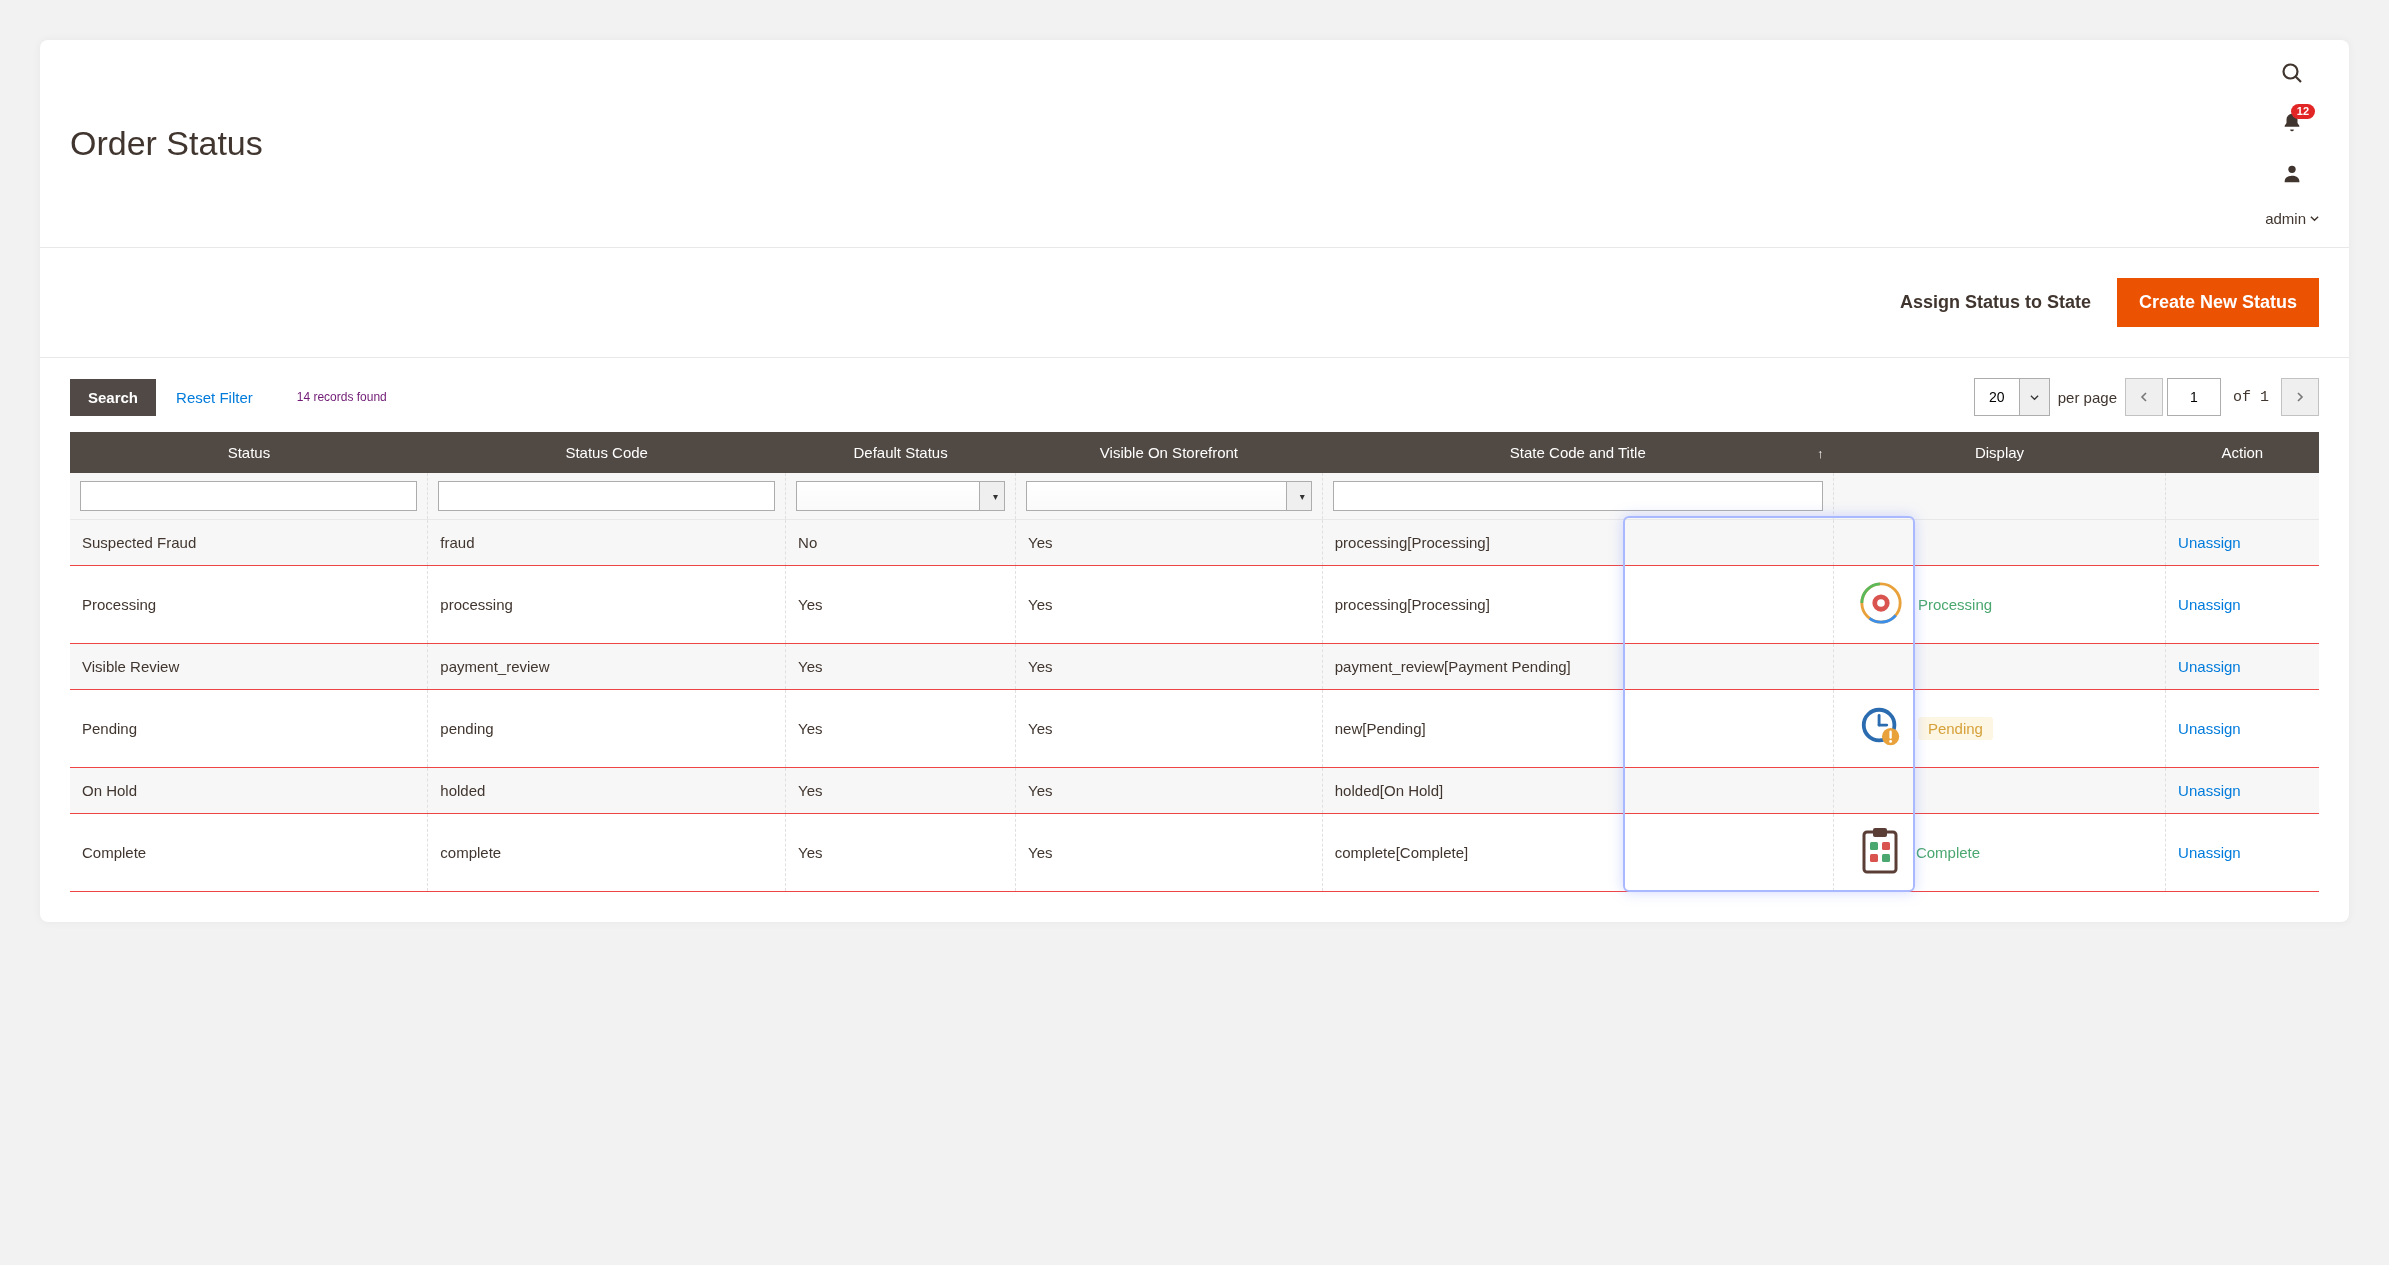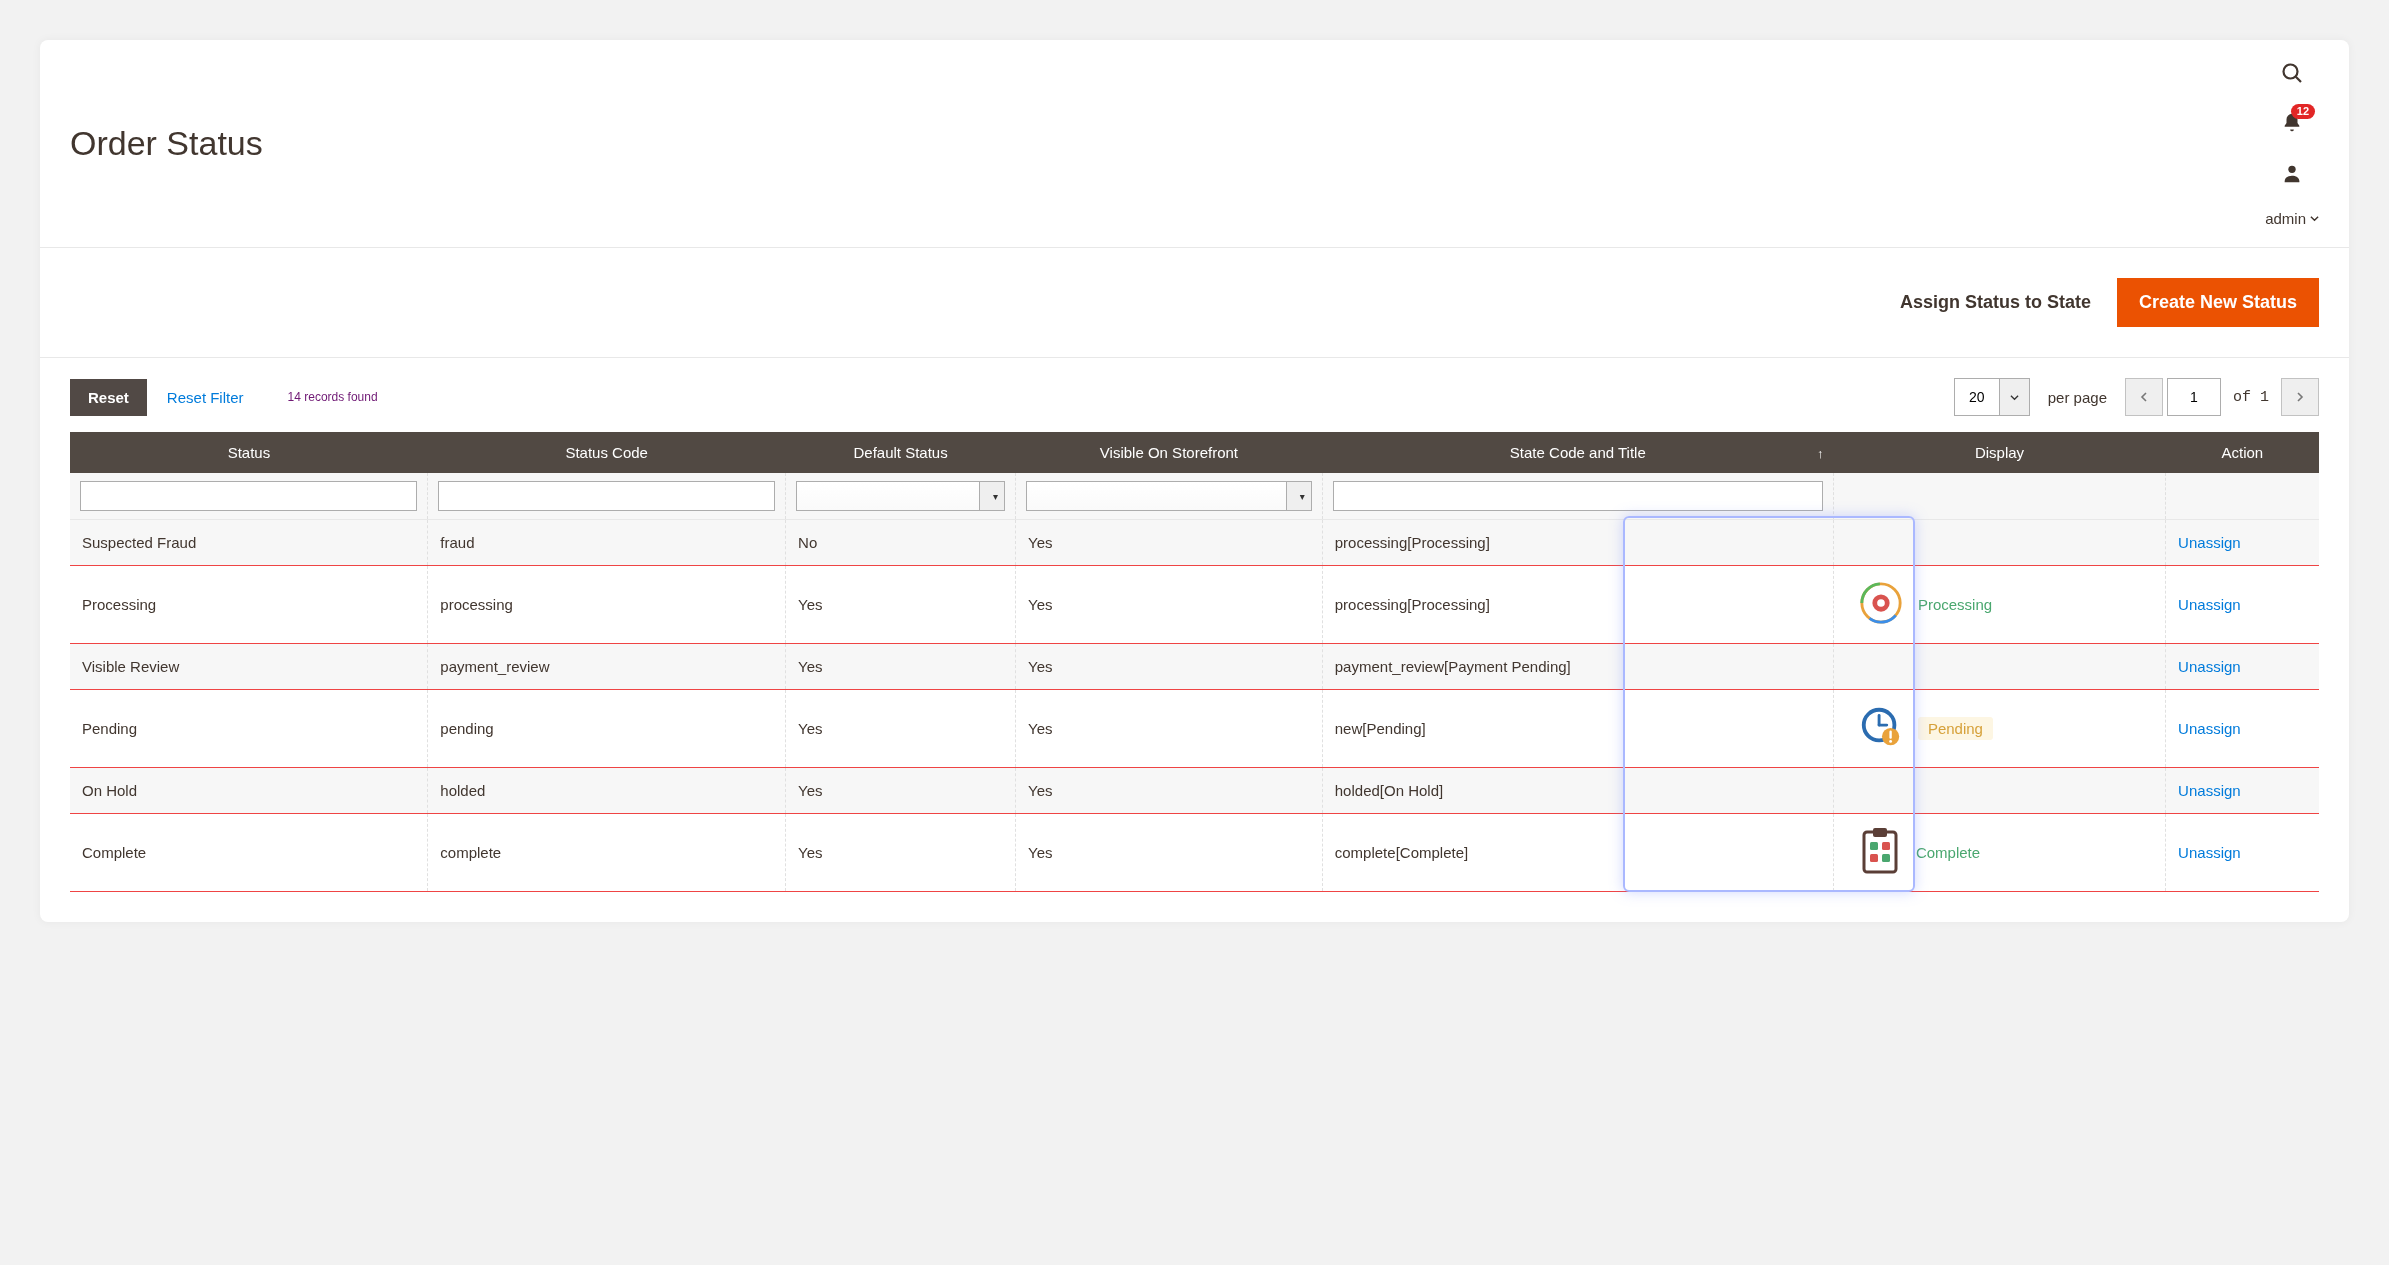--- a/index.html
+++ b/index.html
@@ -12,21 +12,21 @@
 .badge { position: absolute; top: -6px; right: -10px; background: #e22626; color: #fff; border-radius: 10px; font-size: 11px; font-weight: 600; padding: 2px 6px; line-height: 1; }
 .user-name { font-size: 15px; color: #41362f; cursor: pointer; display: flex; align-items: center; gap: 4px; }
 .actionbar { display: flex; justify-content: flex-end; align-items: center; gap: 26px; padding: 30px; border-top: 1px solid #e8e8e8; border-bottom: 1px solid #e8e8e8; }
 .btn-link-dark { font-size: 18px; color: #41362f; font-weight: 600; cursor: pointer; }
 .btn-primary { background: #eb5202; color: #ffffff; font-size: 18px; font-weight: 600; padding: 14px 22px; border: none; cursor: pointer; }
 .toolbar { display: flex; align-items: center; padding: 20px 0 16px 0; margin: 0 0 0 0; }
 .toolbar-left { display: flex; align-items: center; gap: 20px; }
 .btn-search { background: #514945; color: #fff; font-size: 15px; font-weight: 600; padding: 10px 18px; border: none; cursor: pointer; }
 .reset-link { color: #007bdb; font-size: 15px; cursor: pointer; }
 .records-found { font-size: 12px; color: #701a75; margin-left: 24px; }
-.toolbar-right { margin-left: auto; display: flex; align-items: center; gap: 18px; }
+.toolbar-right { margin-left: auto; display: flex; align-items: center; gap: 8px; }
 .page-size-wrap { display: flex; align-items: center; }
 .page-size-input { width: 46px; height: 38px; border: 1px solid #adadad; text-align: center; font-size: 14px; background: #fff; }
 .page-size-toggle { width: 30px; height: 38px; background: #efefef; border: 1px solid #adadad; border-left: none; display: flex; align-items: center; justify-content: center; cursor: pointer; }
 .per-page-label { font-size: 15px; color: #41362f; }
 .pager { display: flex; align-items: center; gap: 4px; }
 .pager-btn { width: 38px; height: 38px; background: #efefef; border: 1px solid #c2c2c2; display: flex; align-items: center; justify-content: center; cursor: pointer; color: #777; }
 .pager-input { width: 54px; height: 38px; border: 1px solid #adadad; text-align: center; font-size: 14px; }
 .pager-of { font-size: 15px; color: #41362f; padding: 0 8px; font-family: Liberation Mono, monospace; }
 .inner { padding: 0 30px 30px 30px; }
 table { width: 100%; border-collapse: collapse; }
@@ -87,21 +87,21 @@
 
   <div class="actionbar">
     <span class="btn-link-dark">Assign Status to State</span>
     <button class="btn-primary">Create New Status</button>
   </div>
 
   <div class="inner">
 
     <div class="toolbar">
       <div class="toolbar-left">
-        <button class="btn-search">Reset</button>
+        <button class="btn-search">Search</button>
         <span class="reset-link">Reset Filter</span>
         <span class="records-found">14 records found</span>
       </div>
       <div class="toolbar-right">
         <div class="page-size-wrap">
           <input class="page-size-input" value="20" style="">
           <div class="page-size-toggle">
             <svg width="9" height="9" viewBox="0 0 10 10">
                 <path d="M1 3l4 4 4-4" fill="none" stroke="#333" stroke-width="1.4"></path>
               </svg>

